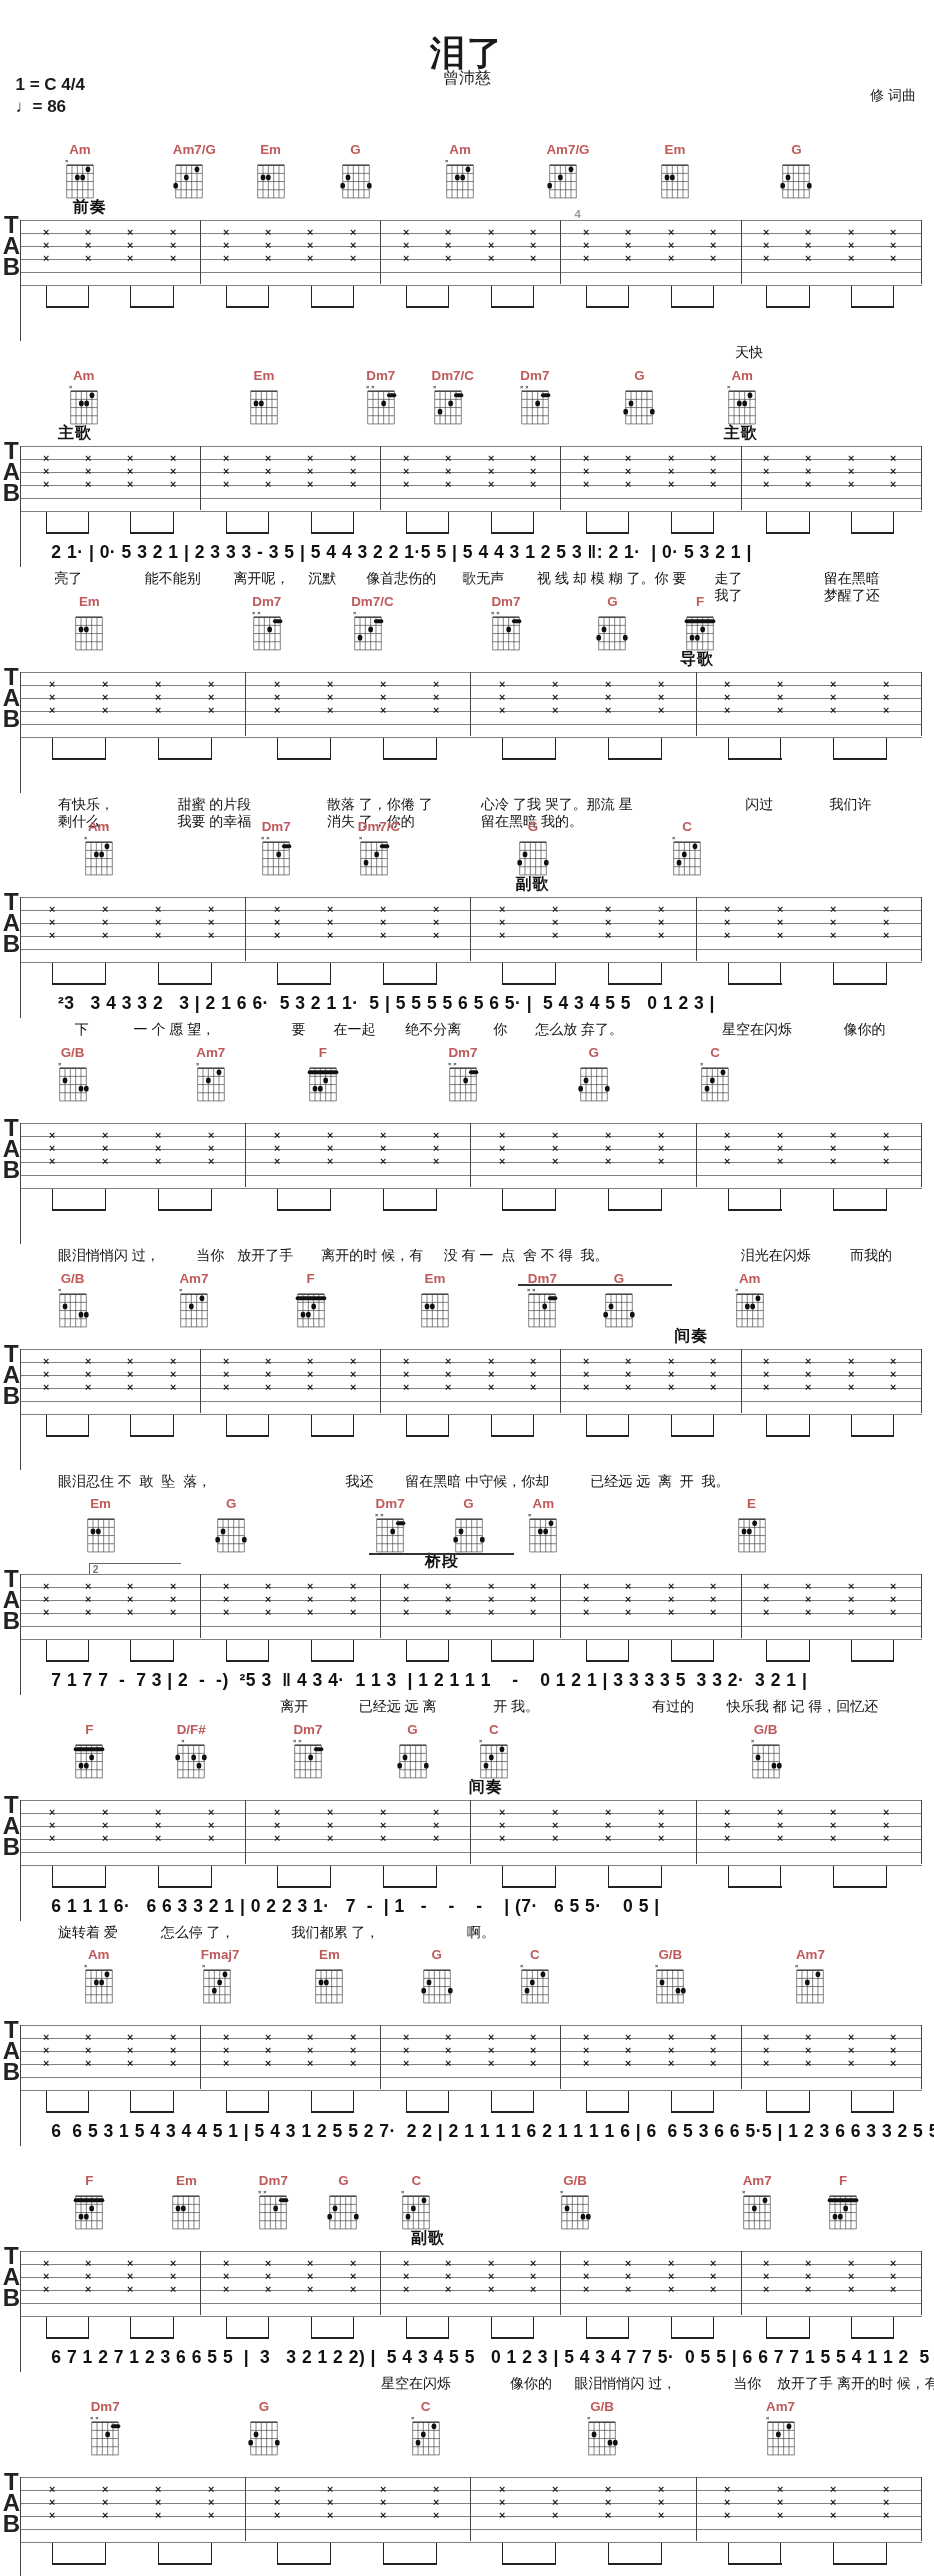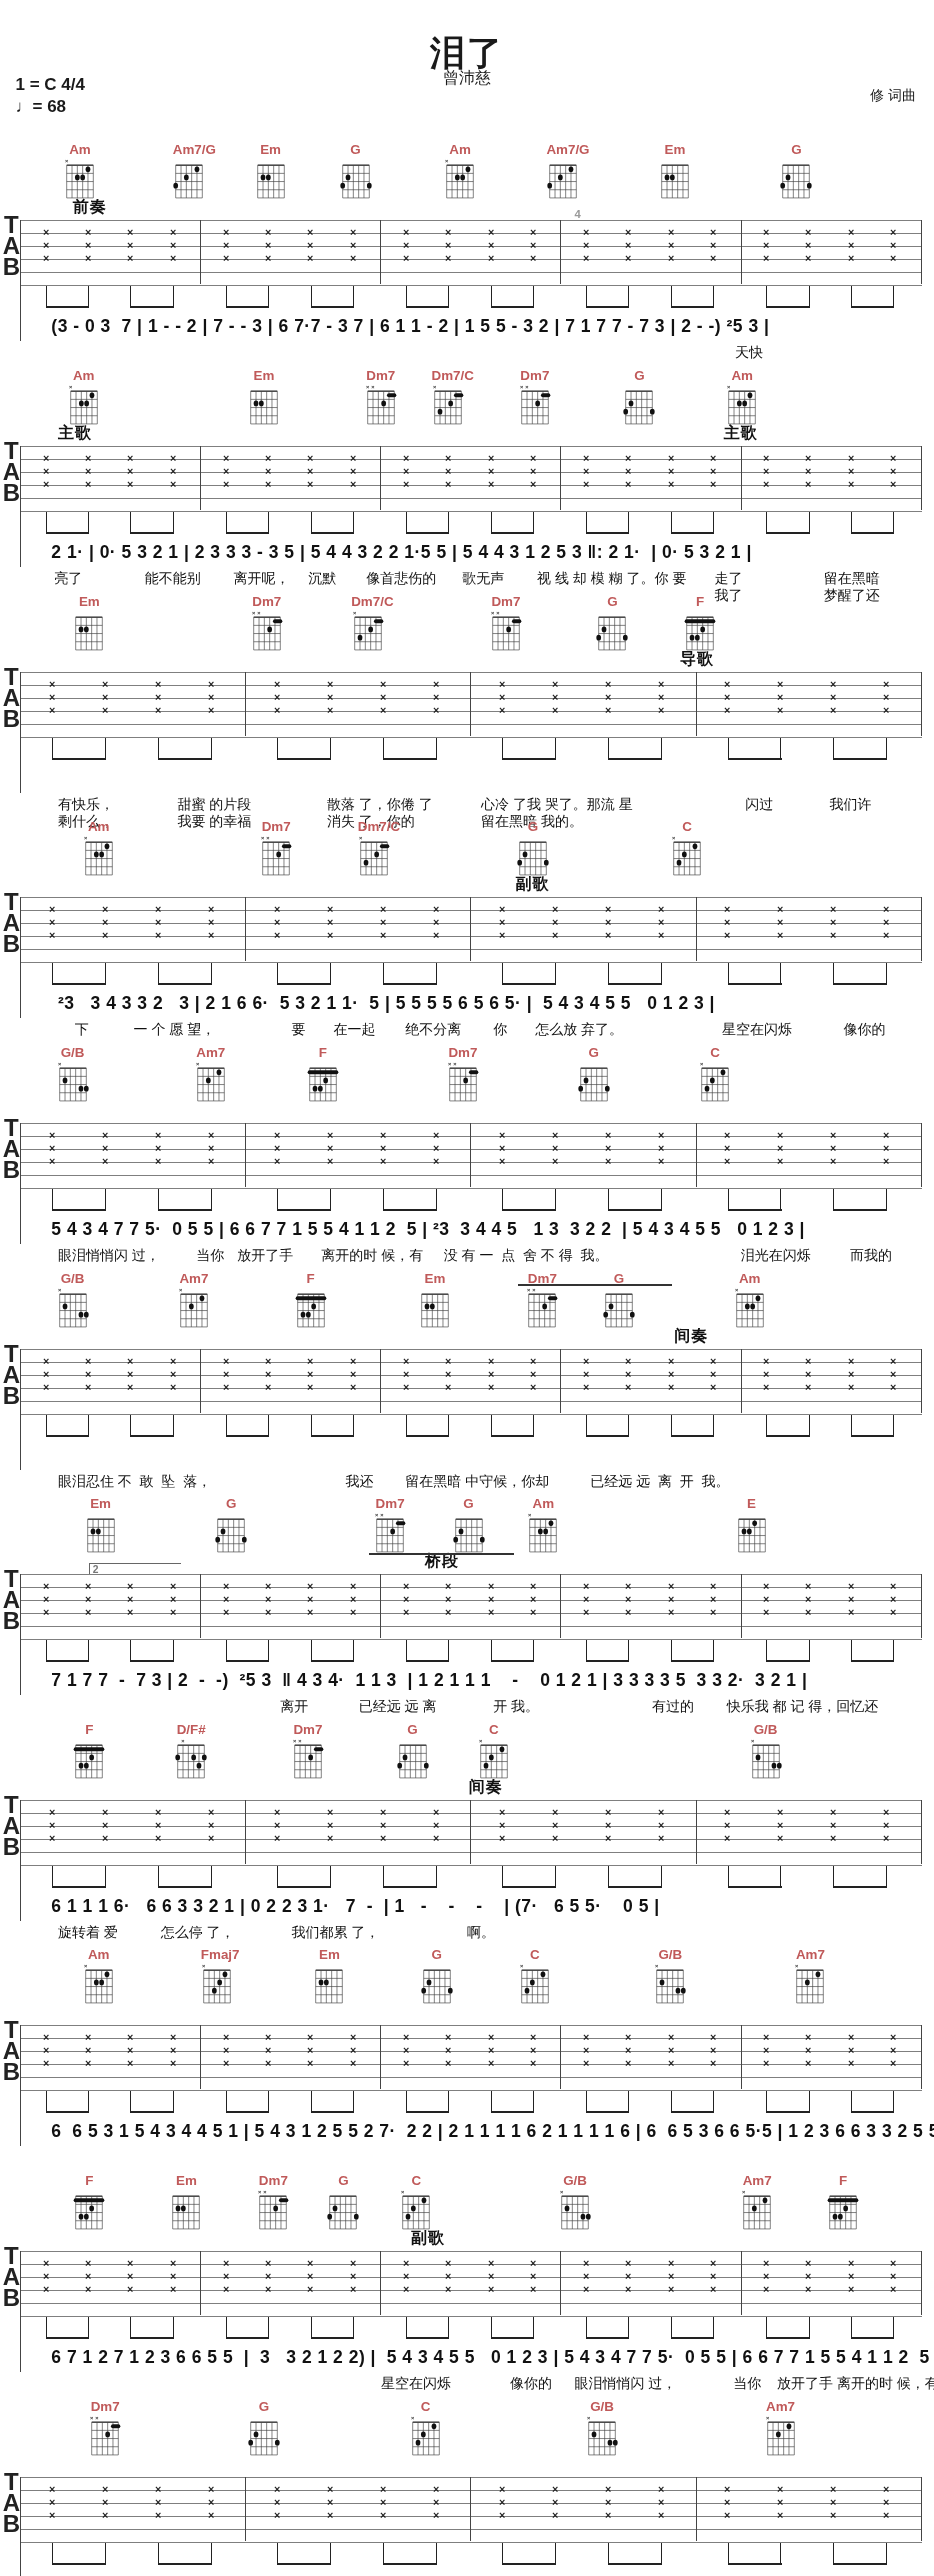--- a/index.html
+++ b/index.html
@@ -30,21 +30,21 @@
   .bracket{position:absolute;height:1.5px;background:#333;}
   .sys-left{position:absolute;width:1px;background:#444;}
 </style>
 </head>
 <body>
 
 <div id="page">
   <div class="abs" id="song-artist">曾沛慈</div>
   <div class="abs" id="song-title">泪了</div>
   <div class="abs" id="key-sig">1 = C 4/4</div>
-  <div class="abs" id="tempo">♩= 68</div>
+  <div class="abs" id="tempo">♩= 86</div>
   <div class="abs" id="credit1">修 词曲</div>
   <div id="score">
       <div class="sys" style="top: 143px;">
         <div class="chord" style="left: 6.8%;"><div class="chord-name" style="color: rgb(192, 90, 90);">Am</div><svg width="32" height="44" viewBox="0 0 62 86">
             <line x1="5" y1="16" x2="57" y2="16" stroke="#444" stroke-width="3"></line>
             <line x1="5" y1="32" x2="57" y2="32" stroke="#444" stroke-width="1.3"></line>
             <line x1="5" y1="48" x2="57" y2="48" stroke="#444" stroke-width="1.3"></line>
             <line x1="5" y1="64" x2="57" y2="64" stroke="#444" stroke-width="1.3"></line>
             <line x1="5" y1="80" x2="57" y2="80" stroke="#444" stroke-width="1.3"></line>
             <line x1="5" y1="16" x2="5" y2="80" stroke="#444" stroke-width="1.3"></line>
@@ -270,21 +270,20 @@
         <div class="xmark" style="left: 846px; top: 97px;">×</div>
         <div class="xmark" style="left: 846px; top: 110px;">×</div>
         <div class="stem" style="left: 851px; top: 143px; height: 21.6px;"></div>
         <div class="xmark" style="left: 888px; top: 84px;">×</div>
         <div class="xmark" style="left: 888px; top: 97px;">×</div>
         <div class="xmark" style="left: 888px; top: 110px;">×</div>
         <div class="stem" style="left: 893px; top: 143px; height: 21.6px;"></div>
         <div class="beam" style="left: 766px; width: 43px; top: 163px;"></div>
         <div class="beam" style="left: 851px; width: 43px; top: 163px;"></div>
         <div class="sys-left" style="left: 20px; top: 77px; height: 121px;"></div>
-        <div class="notation" style="left: 5.5%;">(3 - 0 3  7 | 1 - - 2 | 7 - - 3 | 6 7·7 - 3 7 | 6 1 1 - 2 | 1 5 5 - 3 2 | 7 1 7 7 - 7 3 | 2 - -) ²5 3 |</div>
         <div class="lyric-seg" style="left: 78.7%; top: 201px;">天快</div>
       </div>
       <div class="sys" style="top: 369px;">
         <div class="chord" style="left: 7.2%;"><div class="chord-name" style="color: rgb(192, 90, 90);">Am</div><svg width="32" height="44" viewBox="0 0 62 86">
             <line x1="5" y1="16" x2="57" y2="16" stroke="#444" stroke-width="3"></line>
             <line x1="5" y1="32" x2="57" y2="32" stroke="#444" stroke-width="1.3"></line>
             <line x1="5" y1="48" x2="57" y2="48" stroke="#444" stroke-width="1.3"></line>
             <line x1="5" y1="64" x2="57" y2="64" stroke="#444" stroke-width="1.3"></line>
             <line x1="5" y1="80" x2="57" y2="80" stroke="#444" stroke-width="1.3"></line>
             <line x1="5" y1="16" x2="5" y2="80" stroke="#444" stroke-width="1.3"></line>
@@ -1082,21 +1081,20 @@
         <div class="xmark" style="left: 828px; top: 97px;">×</div>
         <div class="xmark" style="left: 828px; top: 110px;">×</div>
         <div class="stem" style="left: 833px; top: 143px; height: 21.6px;"></div>
         <div class="xmark" style="left: 881px; top: 84px;">×</div>
         <div class="xmark" style="left: 881px; top: 97px;">×</div>
         <div class="xmark" style="left: 881px; top: 110px;">×</div>
         <div class="stem" style="left: 886px; top: 143px; height: 21.6px;"></div>
         <div class="beam" style="left: 728px; width: 54px; top: 163px;"></div>
         <div class="beam" style="left: 833px; width: 54px; top: 163px;"></div>
         <div class="sys-left" style="left: 20px; top: 77px; height: 121px;"></div>
-        <div class="notation" style="left: 5.5%;">5 4 3 4 7 7 5·  0 5 5 | 6 6 7 7 1 5 5 4 1 1 2  5 | ²3  3 4 4 5   1 3  3 2 2  | 5 4 3 4 5 5   0 1 2 3 |</div>
         <div class="lyric-seg" style="left: 6.2%; top: 201px;">眼泪悄悄闪 过，</div>
         <div class="lyric-seg" style="left: 21%; top: 201px;">当你</div>
         <div class="lyric-seg" style="left: 25.4%; top: 201px;">放开了手</div>
         <div class="lyric-seg" style="left: 34.4%; top: 201px;">离开的时 候，有</div>
         <div class="lyric-seg" style="left: 47.5%; top: 201px;">没 有 一  点  舍 不 得  我。</div>
         <div class="lyric-seg" style="left: 79.3%; top: 201px;">泪光在闪烁</div>
         <div class="lyric-seg" style="left: 91%; top: 201px;">而我的</div>
       </div>
       <div class="sys" style="top: 1272px;">
         <div class="chord" style="left: 6%;"><div class="chord-name" style="color: rgb(192, 90, 90);">G/B</div><svg width="32" height="44" viewBox="0 0 62 86">

